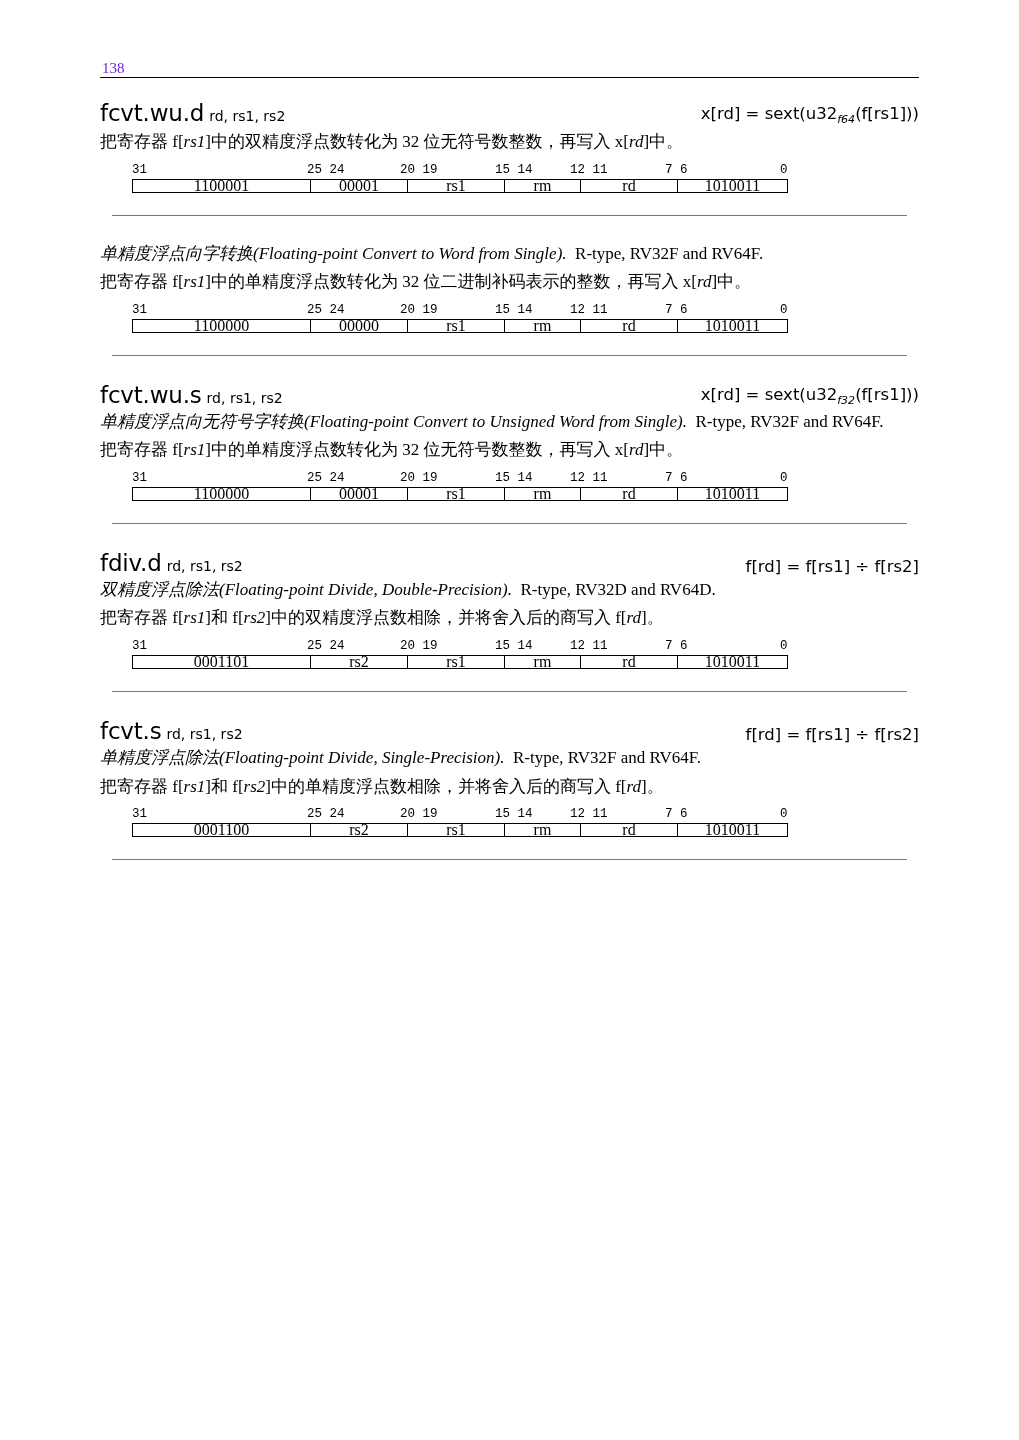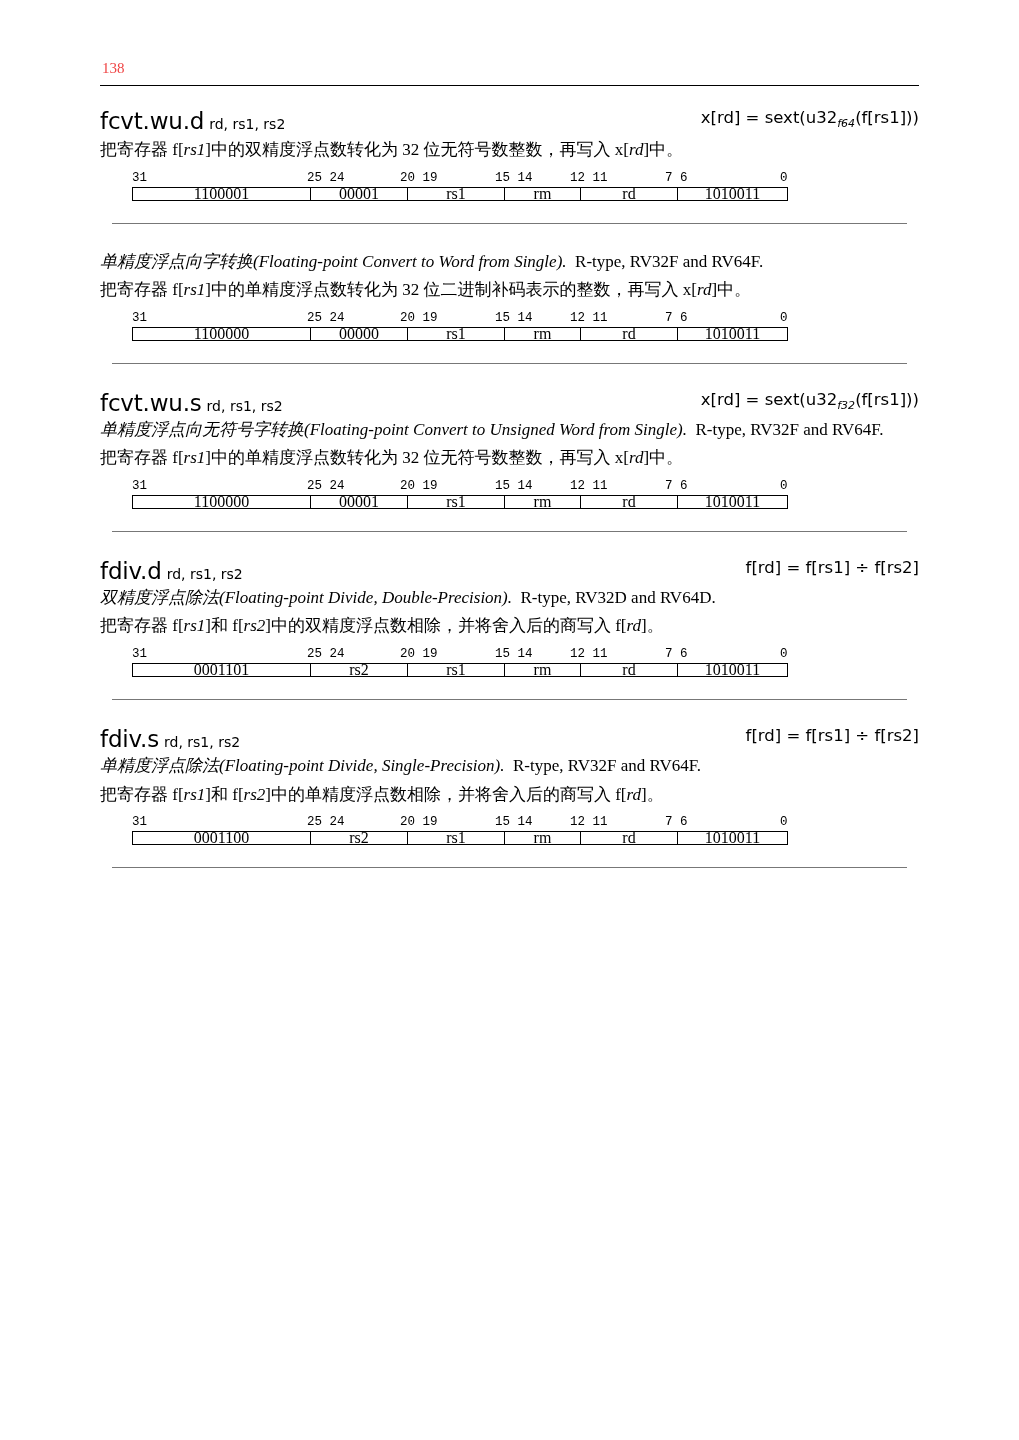--- a/index.html
+++ b/index.html
@@ -17,40 +17,39 @@
   .page {
     width: 1019px;
     height: 1440px;
     box-sizing: border-box;
     padding: 60px 100px 0 100px;
     position: relative;
   }
   .page-number {
     font-family: "Liberation Serif", serif;
     font-size: 15px;
-    color: #ef4444;
-    margin-bottom: 8px;
+    color: #6d28d9;
     padding-left: 2px;
   }
   .header-rule {
     border: 0;
     border-top: 1px solid #000;
     margin: 0 0 22px 0;
   }
   .entry {
     margin-bottom: 0;
   }
   .entry-rule {
     border: 0;
     border-top: 1px solid #777;
     margin: 22px 12px 26px 12px;
   }
   .title-row {
     display: flex;
-    align-items: flex-start;
+    align-items: flex-end;
     justify-content: space-between;
     margin-bottom: 2px;
   }
   .mnemonic {
     font-family: "DejaVu Sans", sans-serif;
     font-size: 23px;
     letter-spacing: -0.2px;
   }
   .operands {
     font-family: "DejaVu Sans", sans-serif;
@@ -240,21 +239,21 @@
             <div class="f-rs1">rs1</div>
             <div class="f-rm">rm</div>
             <div class="f-rd">rd</div>
             <div class="f-op">1010011</div>
           </div>
         </div>
       </div>
       <hr class="entry-rule">
       <div class="entry">
         <div class="title-row">
-          <div><span class="mnemonic">fdiv.s</span><span class="operands">rd, rs1, rs2</span></div>
+          <div><span class="mnemonic">fcvt.s</span><span class="operands">rd, rs1, rs2</span></div>
           <div class="semantics"><span>f[rd] = f[rs1]  ÷  f[rs2]</span></div>
         </div>
         <p class="desc"><span class="cn-i">单精度浮点除法</span><span class="en-i">(Floating-point Divide, Single-Precision).</span>&nbsp;&nbsp;<span class="rtype">R-type, RV32F and RV64F.</span></p>
         <p class="cn"><span>把寄存器 f[</span><i>rs1</i><span>]和 f[</span><i>rs2</i><span>]中的单精度浮点数相除，并将舍入后的商写入 f[</span><i>rd</i><span>]。</span></p>
         <div class="enc">
           <div class="bitrow">
             <span style="left: 0px;">31</span>
             <span style="left: 175px;">25 24</span>
             <span style="left: 268px;">20 19</span>
             <span style="left: 363px;">15 14</span>

